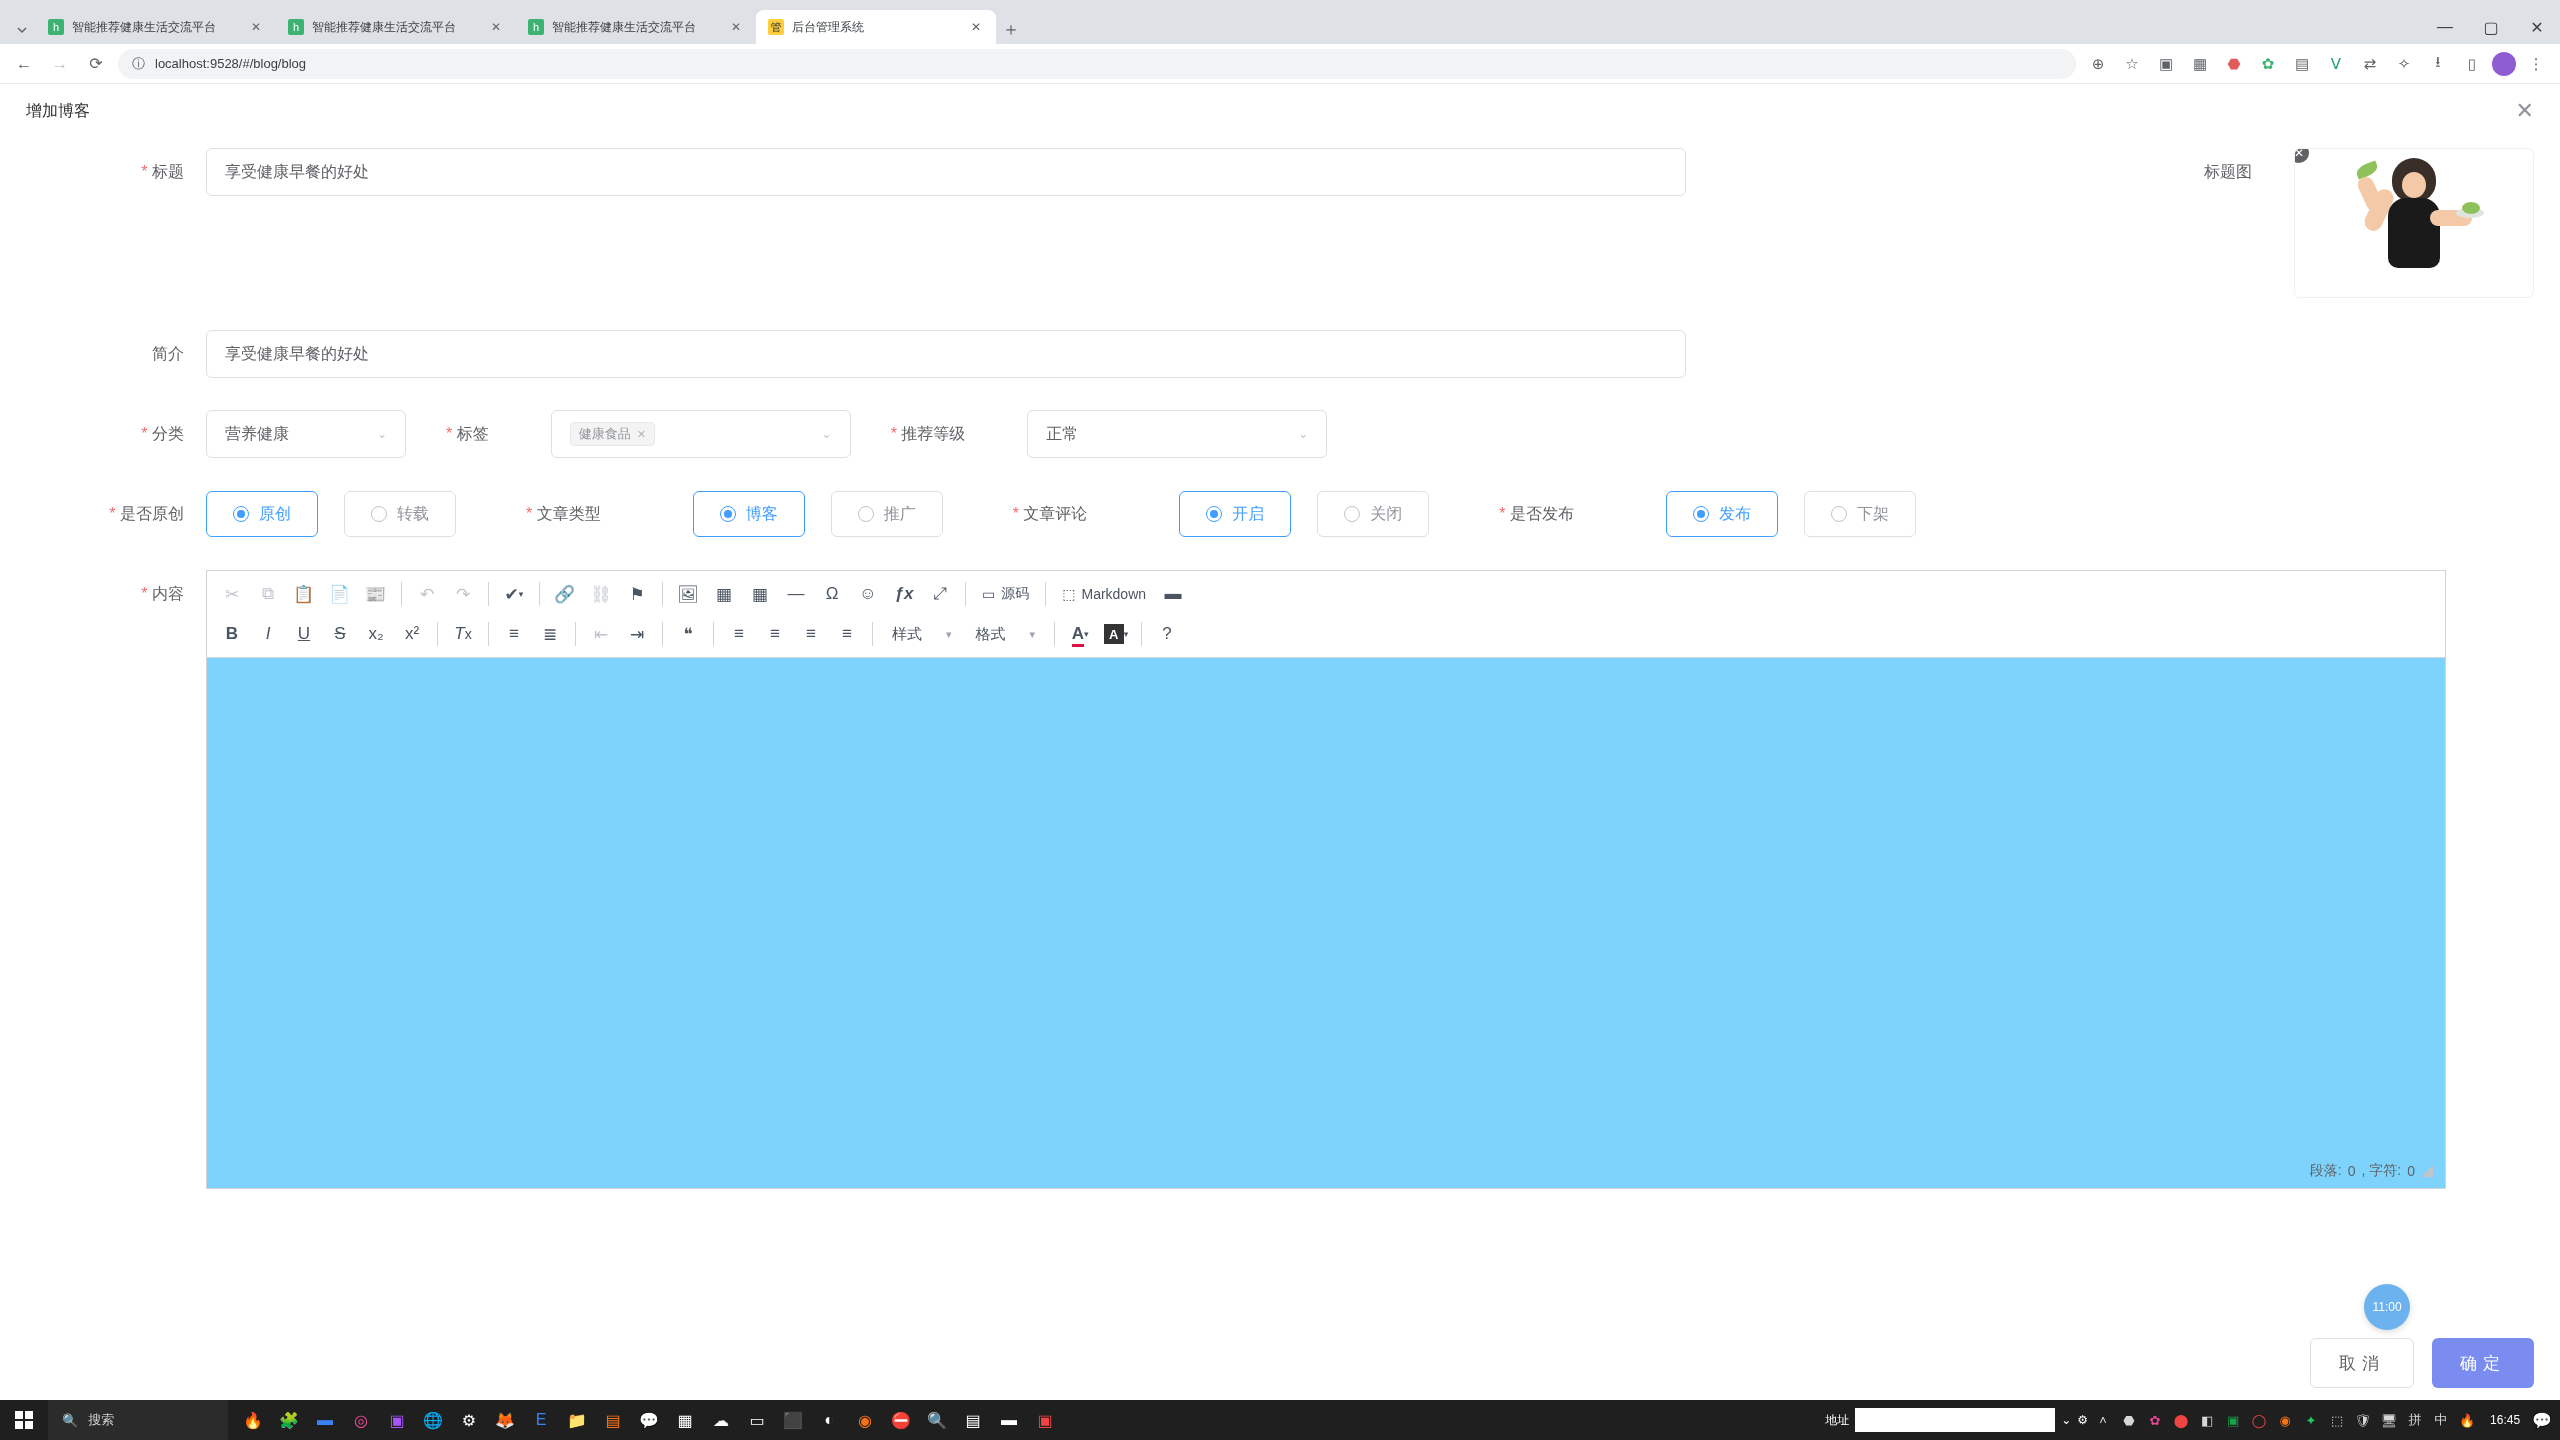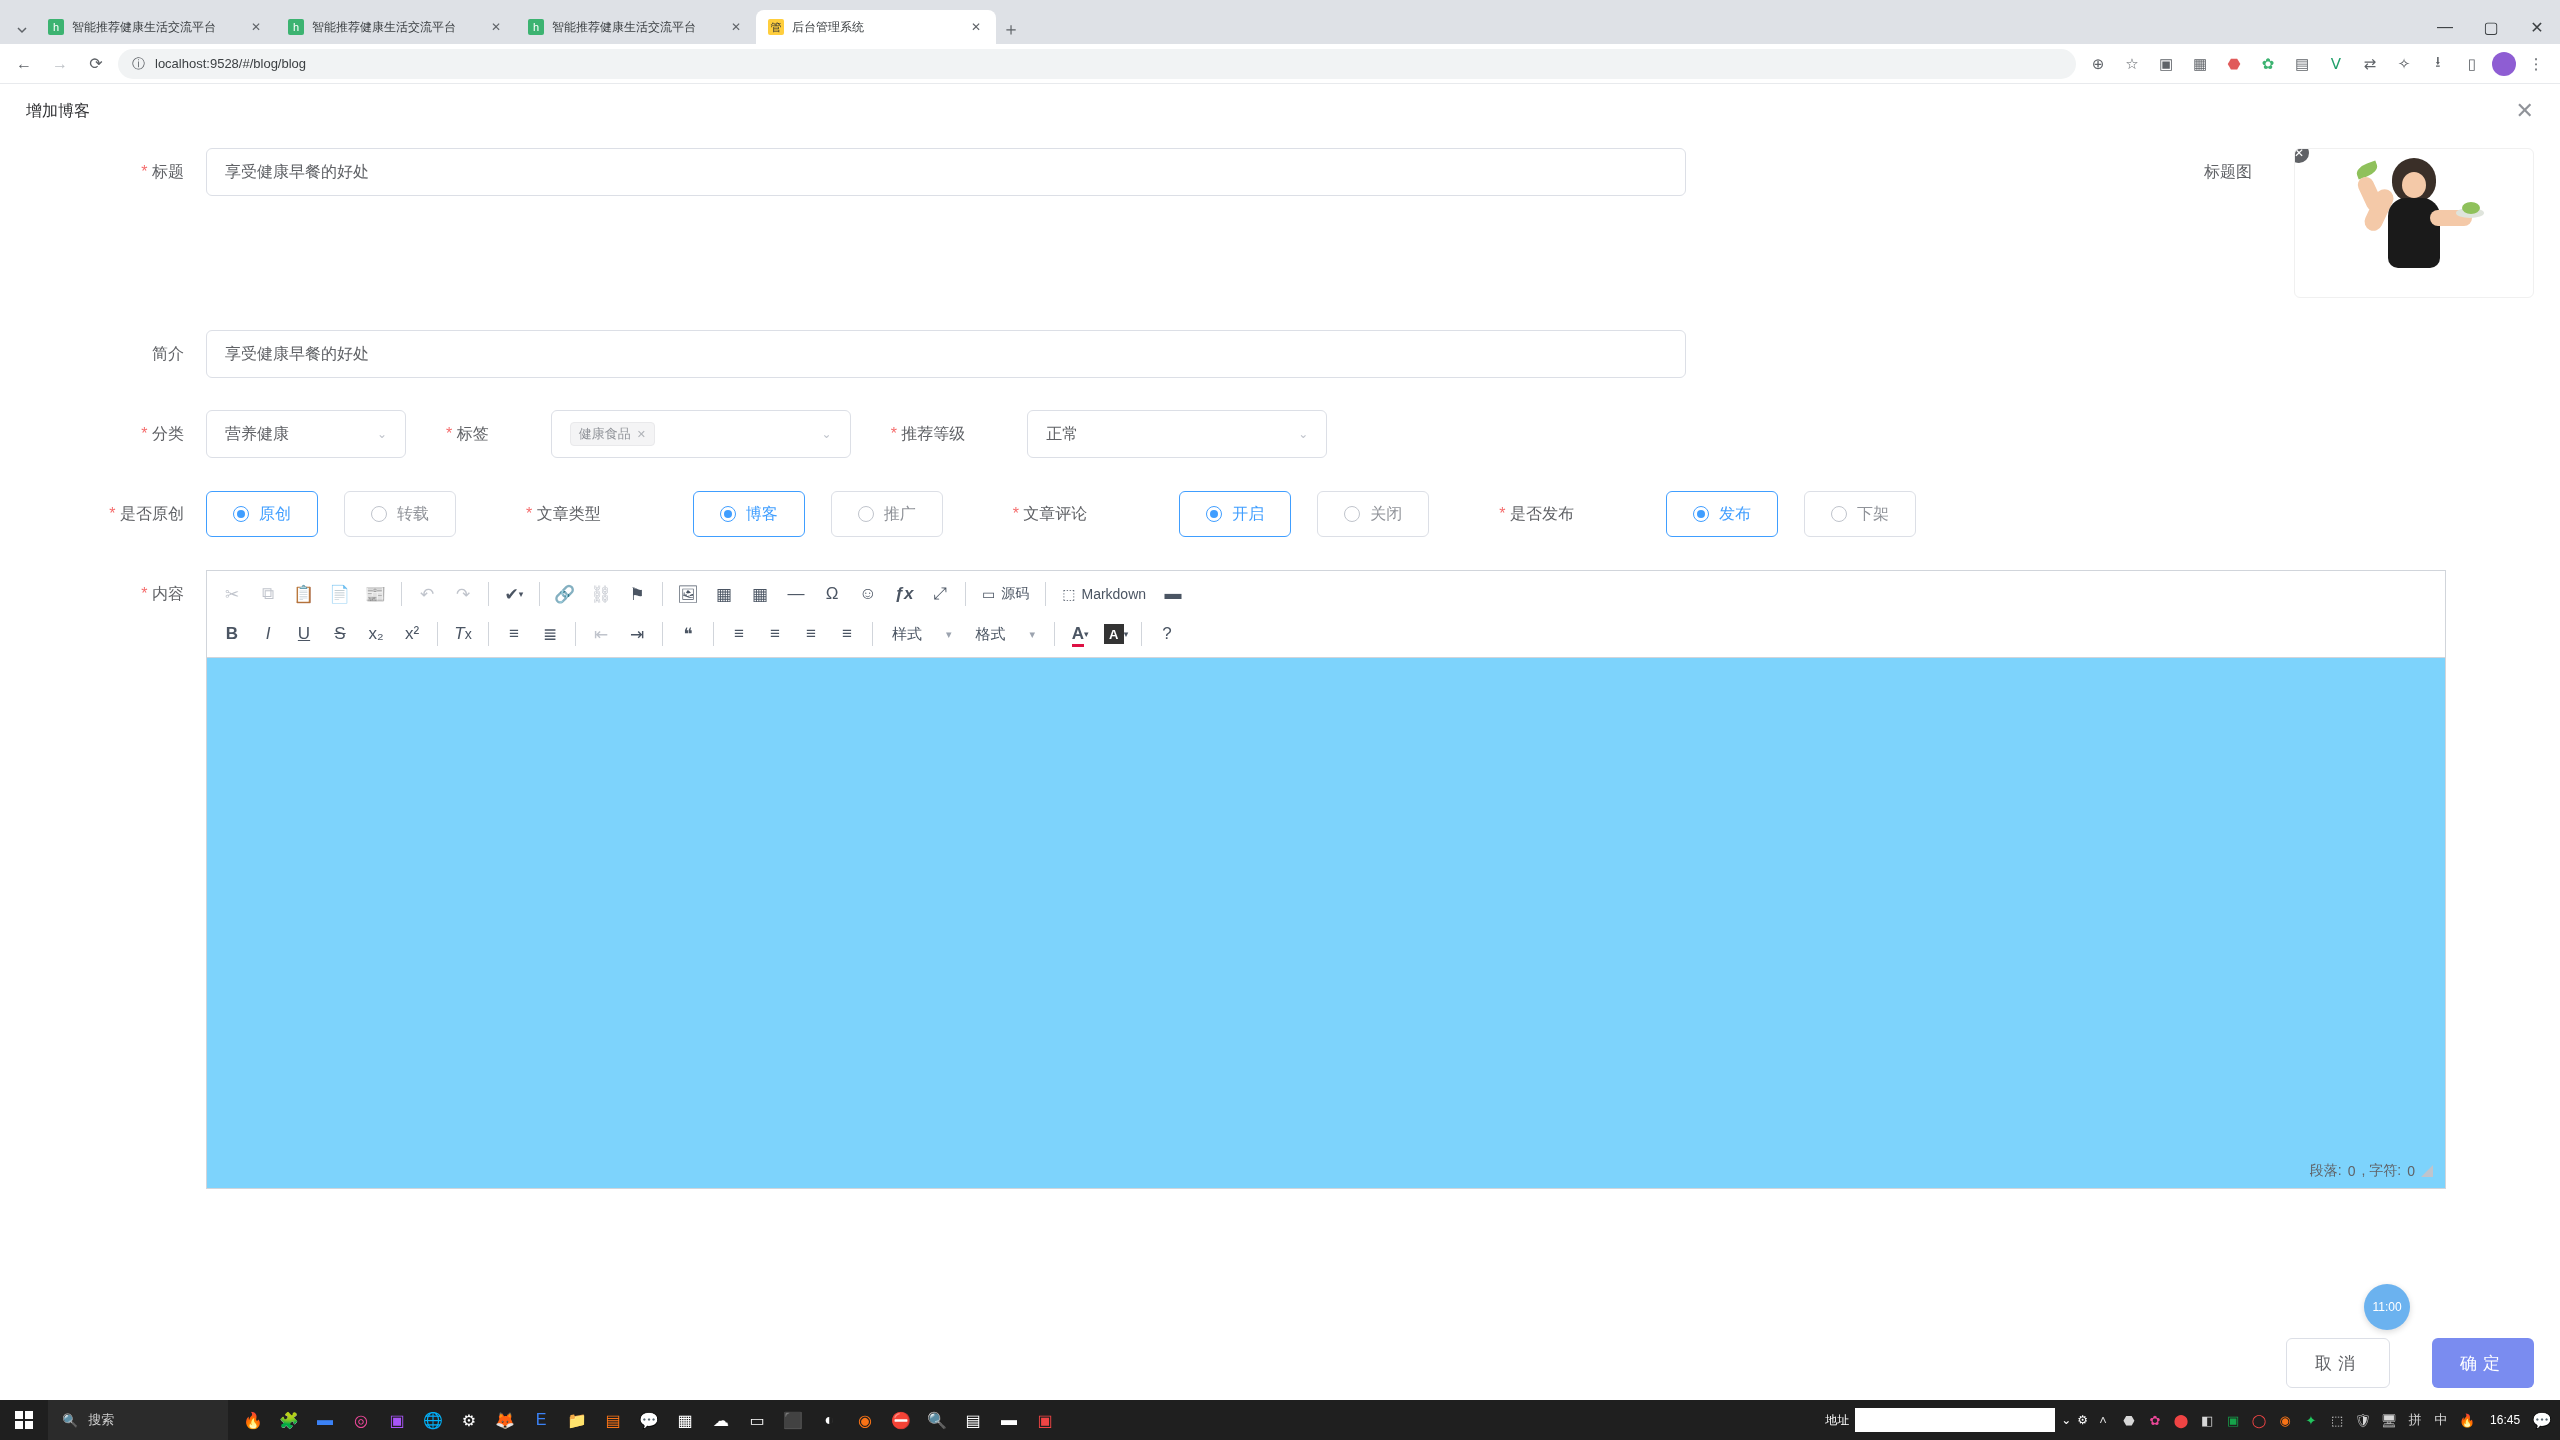--- a/index.html
+++ b/index.html
@@ -88,21 +88,21 @@
 .text-btn { height:34px; padding:0 8px; display:flex; align-items:center; gap:6px; font-size:14px; color:#4b5563; cursor:pointer; }
 .editor-body { height:530px; background:#7dd3fc; position:relative; }
 .editor-status { position:absolute; right:12px; bottom:8px; font-size:14px; color:#606266; display:flex; align-items:center; gap:6px; }
 .resize-grip { width:0; height:0; border-style:solid; border-width:0 0 12px 12px; border-color:transparent transparent #c0c4cc transparent; }
 
 
 .timer-badge { position:absolute; right:150px; bottom:70px; width:46px; height:46px; border-radius:50%; background:#6bb2ef; color:#fff; display:flex; align-items:center; justify-content:center; font-size:12px; font-weight:500; box-shadow:0 2px 6px rgba(0,0,0,.15); }
 
 
 .dialog-footer { position:absolute; right:26px; bottom:12px; display:flex; gap:18px; }
-.btn { height:50px; padding:0 28px; border-radius:6px; font-size:17px; display:flex; align-items:center; justify-content:center; cursor:pointer; letter-spacing:6px;margin-left:24px; }
+.btn { height:50px; padding:0 28px; border-radius:6px; font-size:17px; display:flex; align-items:center; justify-content:center; cursor:pointer; letter-spacing:6px; }
 .btn-default { background:#fff; border:1px solid #dcdfe6; color:#606266; }
 .btn-primary { background:#7a8cf0; color:#fff; }
 
 
 .taskbar { position:absolute; left:0; bottom:0; width:100%; height:40px; background:#1f1f1f; display:flex; align-items:center; color:#fff; }
 .taskbar .start { width:48px; height:40px; display:flex; align-items:center; justify-content:center; cursor:pointer; }
 .taskbar .search { display:flex; align-items:center; gap:10px; height:40px; padding:0 14px; background:#2b2b2b; width:180px; font-size:13px; color:#d0d0d0; cursor:text; }
 .taskbar .apps { display:flex; align-items:center; gap:2px; margin-left:8px; }
 .taskbar .apps .app { width:34px; height:34px; display:flex; align-items:center; justify-content:center; font-size:16px; cursor:pointer; }
 .taskbar .right { margin-left:auto; display:flex; align-items:center; gap:4px; padding-right:8px; }

